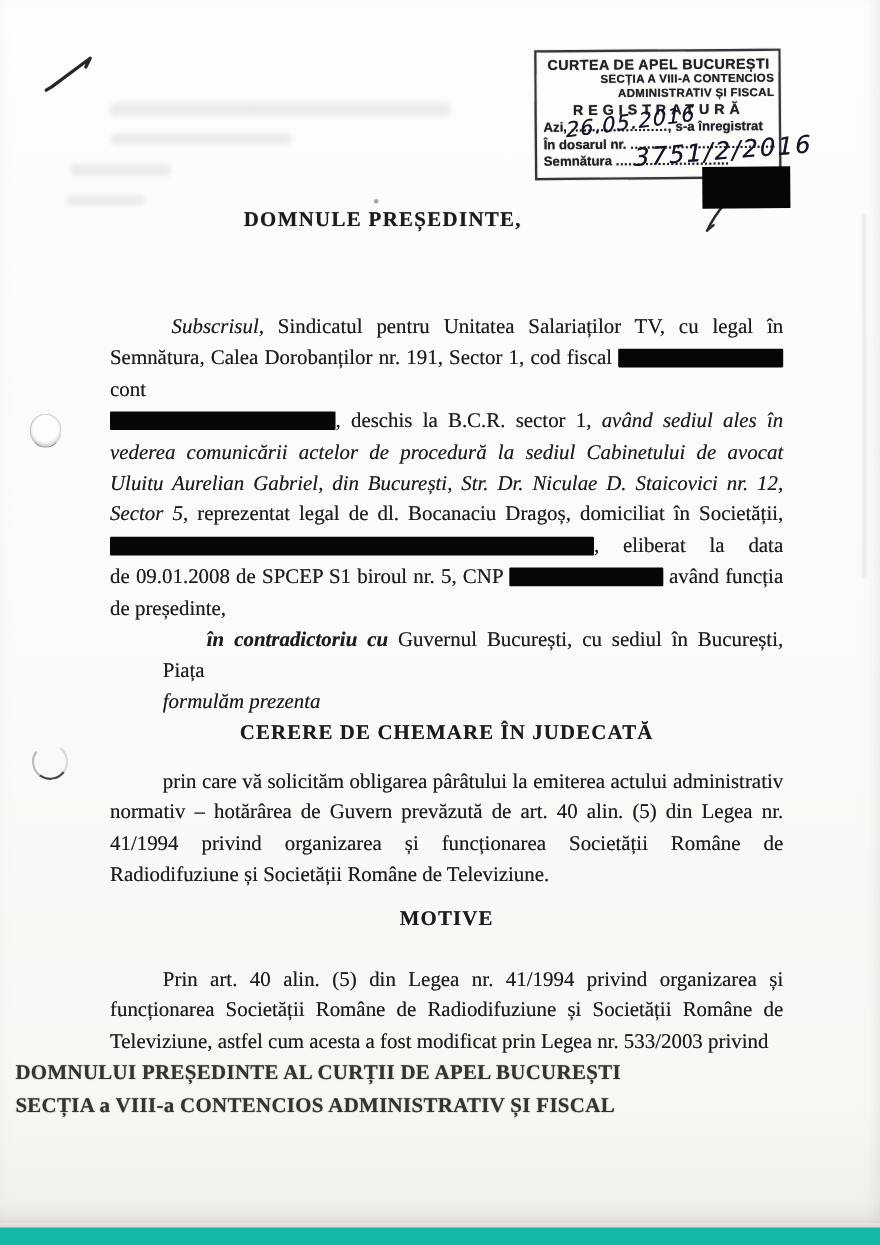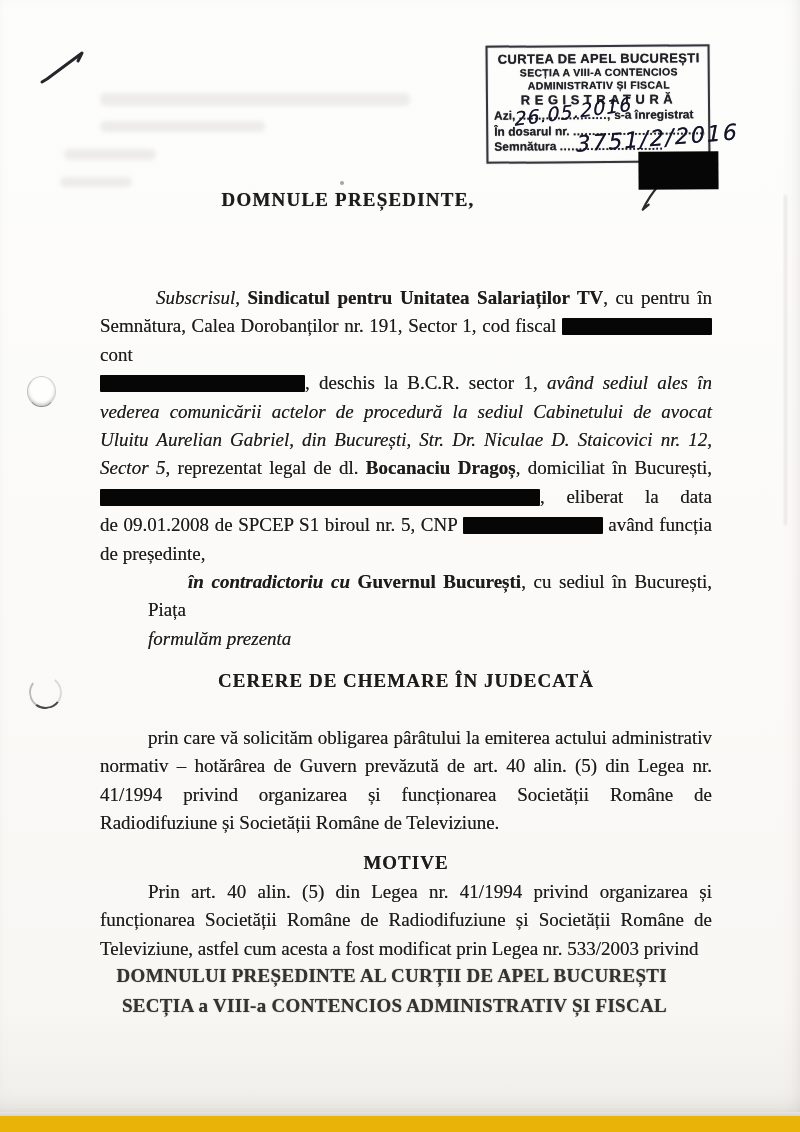--- a/index.html
+++ b/index.html
@@ -2,21 +2,21 @@
 <html lang="ro" style="--ink: #1d1c1a; --stamp-ink: #222127; --redaction: #060606; --paper: #fbfaf8; --hw: #14142a;"><head>
 <meta charset="utf-8">
 <style>
   :root{
     --ink:#1d1c1a; --stamp-ink:#222127; --redaction:#060606; --paper:#fbfaf8; --hw:#14142a;
   }
   *{margin:0;padding:0;box-sizing:border-box;}
   html,body{background:#ffffff;}
   .page{
     position:relative;width:800px;height:1132px;margin:0 auto;overflow:hidden;
-    background:#eab308;
+    background:#14b8a6;
     font-family:"Liberation Serif","DejaVu Serif",serif;
     color:var(--ink);
   }
   .scan{
     position:absolute;left:0;top:0;width:800px;height:1115px;
     background:linear-gradient(180deg,#fdfdfc 0%,#fbfaf8 55%,#f8f7f4 90%,#f1efeb 99%);
     box-shadow:inset -10px 0 24px -20px rgba(120,115,105,.35), inset 0 -16px 26px -20px rgba(120,115,105,.4);
   }
   .scan-edge{position:absolute;left:0;top:1112px;width:800px;height:4px;
     background:linear-gradient(180deg,#e9e7e3,#d7d4cf);}
@@ -35,47 +35,47 @@
   
   .stamp{
     position:absolute;left:486px;top:45px;width:224px;
     border:2px solid #36353d;padding:4px 4px 6px 6px;
     font-family:"Liberation Sans","DejaVu Sans",sans-serif;
     color:var(--stamp-ink);text-shadow:0 0 .8px rgba(40,38,45,.85);
     transform:rotate(-.4deg);overflow:visible;
     box-shadow:0 0 1px rgba(40,38,45,.6), inset 0 0 1px rgba(40,38,45,.6);
   }
   .stamp .s1{font-weight:bold;font-size:13px;line-height:15px;text-align:center;letter-spacing:.4px;}
-  .stamp .s2,.stamp .s3{font-weight:bold;font-size:10.5px;line-height:12.5px;text-align:center;letter-spacing:.3px;}
+  .stamp .s2,.stamp .s3{font-weight:bold;font-size:10.5px;line-height:12.5px;text-align:right;letter-spacing:.3px;}
   .stamp .s4{font-weight:bold;font-size:13px;line-height:17px;text-align:center;letter-spacing:4.5px;}
   .stamp .sline{font-weight:bold;font-size:12px;line-height:15.5px;text-align:left;white-space:nowrap;overflow:hidden;}
   .stamp .sline .dots{letter-spacing:.5px;}
   .hw{position:absolute;font-family:"DejaVu Sans",sans-serif;font-style:italic;color:var(--hw);
     white-space:nowrap;text-shadow:0 0 .5px rgba(20,20,42,.7);}
   .hw.date{left:26px;top:53px;font-size:19px;transform:rotate(-7deg) skewX(-6deg);letter-spacing:1px;}
   .hw.dosar{left:88px;top:79px;font-size:22px;transform:rotate(-4deg) skewX(-4deg);letter-spacing:2px;z-index:3;}
   .sig-redaction{position:absolute;left:150px;top:105px;width:80px;height:38px;background:var(--redaction);z-index:2;}
   .sig-stroke{position:absolute;left:150px;top:135px;z-index:1;}
   
   .doc-title{position:absolute;left:0;top:189px;width:696px;text-align:center;
     font-weight:bold;font-size:19px;letter-spacing:1.2px;text-shadow:0 0 .7px rgba(30,28,26,.75);}
   .body-block{position:absolute;left:100px;top:284px;width:612px;font-size:19px;
     text-shadow:0 0 .6px rgba(30,28,26,.65);}
   .tline{line-height:28.4px;text-align:justify;text-align-last:justify;min-height:28.4px;}
   .tline.last{text-align-last:left;}
-  .tline span.b{font-weight:bold;}
+  .tline span.b{font-weight:normal;}
   .tline span.i{font-style:italic;}
   .tline span.bi{font-weight:bold;font-style:italic;margin-left:40px;}
   .redaction{display:inline-block;height:17px;background:var(--redaction);vertical-align:-3px;border-radius:1px;}
   .center-head{font-weight:bold;font-size:19px;text-align:center;text-align-last:center;letter-spacing:1px;line-height:28.4px;}
-  .center-head.cerere{margin-top:14px;}
+  .center-head.cerere{}
   .center-head.motive{margin-top:12px;}
-  .para.request{margin-top:28px;}
-  .para.motive-body{}
-  .footer-block{position:absolute;left:4px;top:961px;width:663px;text-align:right;
+  .para.request{margin-top:15px;}
+  .para.motive-body{margin-top:26px;}
+  .footer-block{position:absolute;left:14px;top:961px;width:663px;text-align:left;
     font-weight:bold;font-size:19px;line-height:30px;letter-spacing:.3px;color:#35332f;
     text-shadow:0 0 1.1px rgba(60,58,52,.7);}
 </style>
 </head>
 <body>
 
 <div class="page">
   <div class="scan"></div>
   <div class="scan-edge"></div>
 
@@ -104,26 +104,26 @@
     <div class="sig-redaction"></div>
     <svg class="sig-stroke" width="26" height="32" viewBox="0 0 26 32">
       <path d="M20 4 C13 12 8 20 4 28 M4 28 L10 23" fill="none" stroke="#2a2a2e" stroke-width="2.2" stroke-linecap="round"></path>
     </svg>
   </div>
 
   <div class="doc-title">DOMNULE PREȘEDINTE,</div>
 
   <div class="body-block">
     <div class="para intro">
-        <div class="tline" style="padding-left: 56px;"><span class="i">Subscrisul, </span><span class="b">Sindicatul pentru Unitatea Salariaților TV</span><span>, cu pentru în</span></div>
+        <div class="tline" style="padding-left: 56px;"><span class="i">Subscrisul, </span><span class="b">Sindicatul pentru Unitatea Salariaților TV</span><span>, cu legal în</span></div>
         <div class="tline"><span>Semnătura, Calea Dorobanților nr. 191, Sector 1, cod fiscal </span><span class="redaction" style="width: 150px;"></span><span> cont</span></div>
         <div class="tline"><span class="redaction" style="width: 205px;"></span><span>, deschis la B.C.R. sector 1, </span><span class="i">având sediul ales în</span></div>
         <div class="tline"><span class="i">vederea comunicării actelor de procedură la sediul Cabinetului de avocat</span></div>
         <div class="tline"><span class="i">Uluitu Aurelian Gabriel, din București, Str. Dr. Niculae D. Staicovici nr. 12,</span></div>
-        <div class="tline"><span class="i">Sector 5</span><span>, reprezentat legal de dl. </span><span class="b">Bocanaciu Dragoș</span><span>, domiciliat în București,</span></div>
+        <div class="tline"><span class="i">Sector 5</span><span>, reprezentat legal de dl. </span><span class="b">Bocanaciu Dragoș</span><span>, domiciliat în Societății,</span></div>
         <div class="tline"><span class="redaction" style="width: 440px;"></span><span>, eliberat la data</span></div>
         <div class="tline"><span>de 09.01.2008 de SPCEP S1 biroul nr. 5, CNP </span><span class="redaction" style="width: 140px;"></span><span> având funcția</span></div>
         <div class="tline last"><span>de președinte,</span></div>
       </div>
     <div class="para versus">
         <div class="tline" style="padding-left: 48px;"><span class="bi">în contradictoriu cu </span><span class="b">Guvernul București</span><span>, cu sediul în București, Piața</span></div>
       </div>
     <div class="para formulam">
         <div class="tline last" style="padding-left: 48px;"><span class="i">formulăm prezenta</span></div>
       </div>

